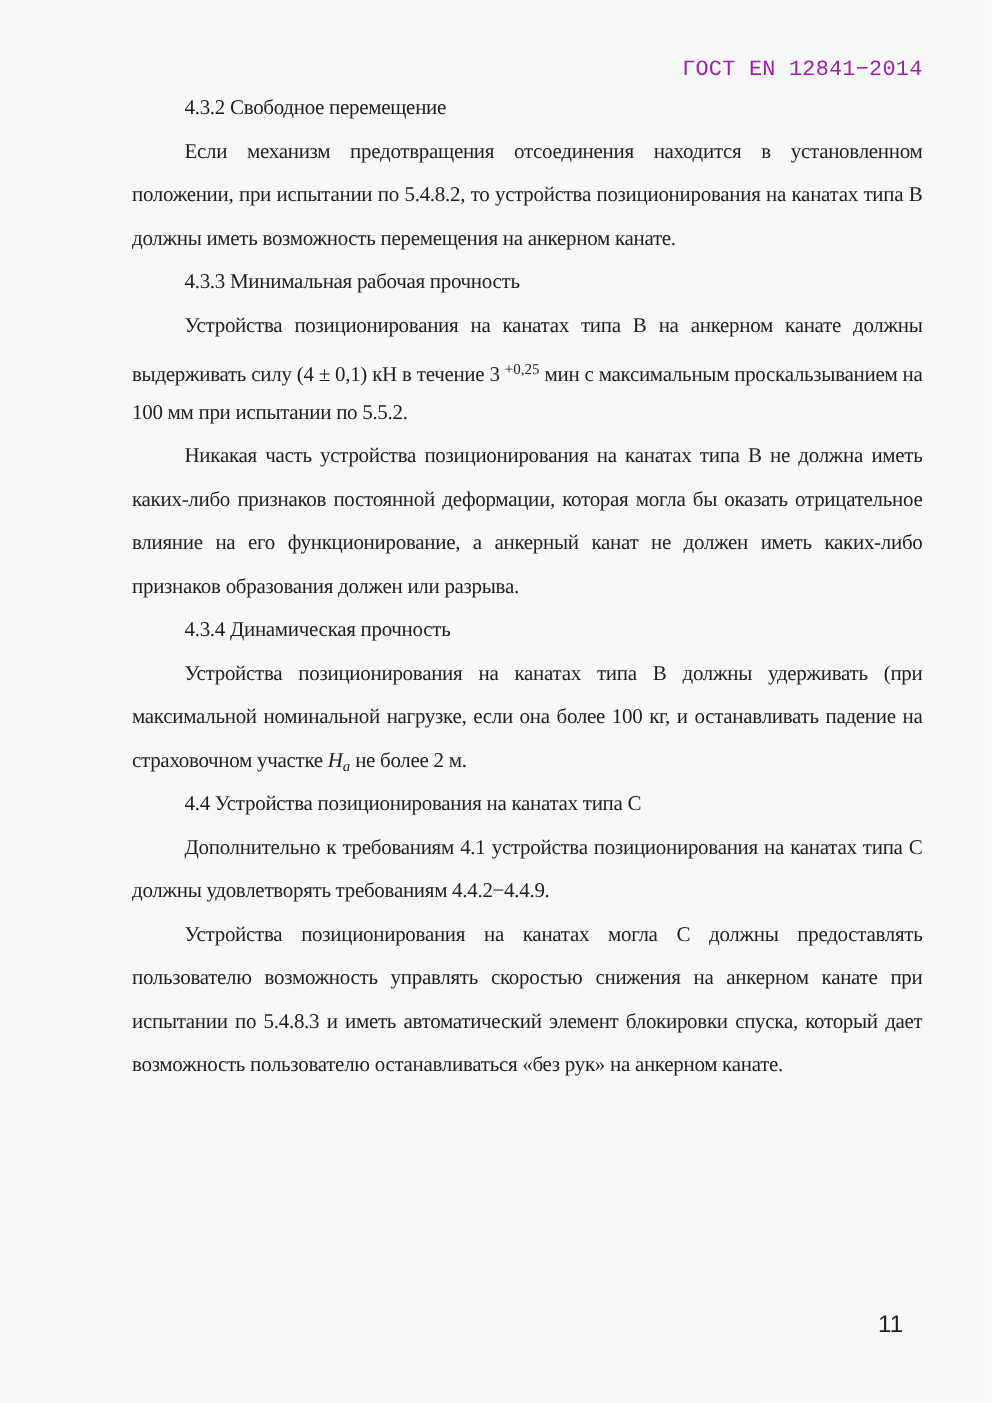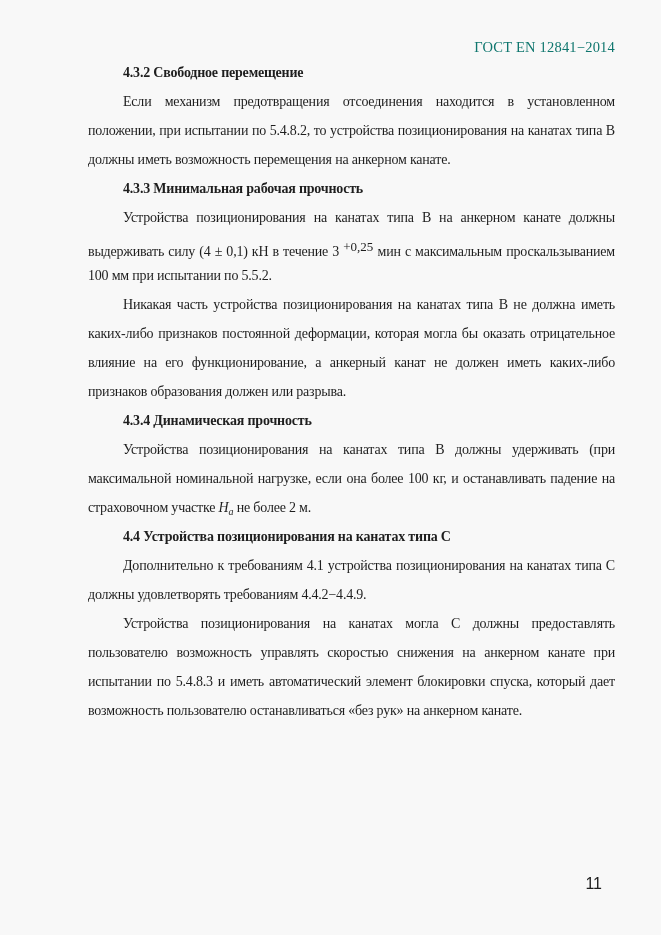--- a/index.html
+++ b/index.html
@@ -7,22 +7,22 @@
     position:relative;
     width:661px; height:935px;
     background:#f8f8f8;
     color:#1e1e1e;
     font-family:"Liberation Serif","DejaVu Serif",serif;
     overflow:hidden;
   }
   .hdr {
     position:absolute; top:39px; left:88px; width:527px;
     text-align:right;
-    font-family:Liberation Serif, serif;
-    font-size:14.5px; color:#0f766e;
+    font-family:Liberation Mono, monospace;
+    font-size:14.5px; color:#a21caf;
     letter-spacing:0.2px;
   }
   .content {
     position:absolute; top:58px; left:88px; width:527px;
     font-size:14px;
     letter-spacing:-0.2px;
   }
   .ln {
     line-height:29px;
     text-align:justify;
@@ -31,28 +31,28 @@
     white-space:normal;
     height:29px;
     overflow:hidden;
   }
   .end {
     -moz-text-align-last:left;
     text-align-last:left;
   }
   .first { text-indent:35px; }
   .head {
-    font-weight:bold;
+    font-weight:normal;
     text-indent:35px;
     text-align:left;
     -moz-text-align-last:left;
     text-align-last:left;
   }
   sup.tol {
-    font-size:13px;
+    font-size:10px;
     vertical-align:5px;
     letter-spacing:0;
   }
   .var { font-style:italic; }
   sub.vs {
     font-size:10px;
     font-style:italic;
     vertical-align:-3px;
     letter-spacing:0;
   }

